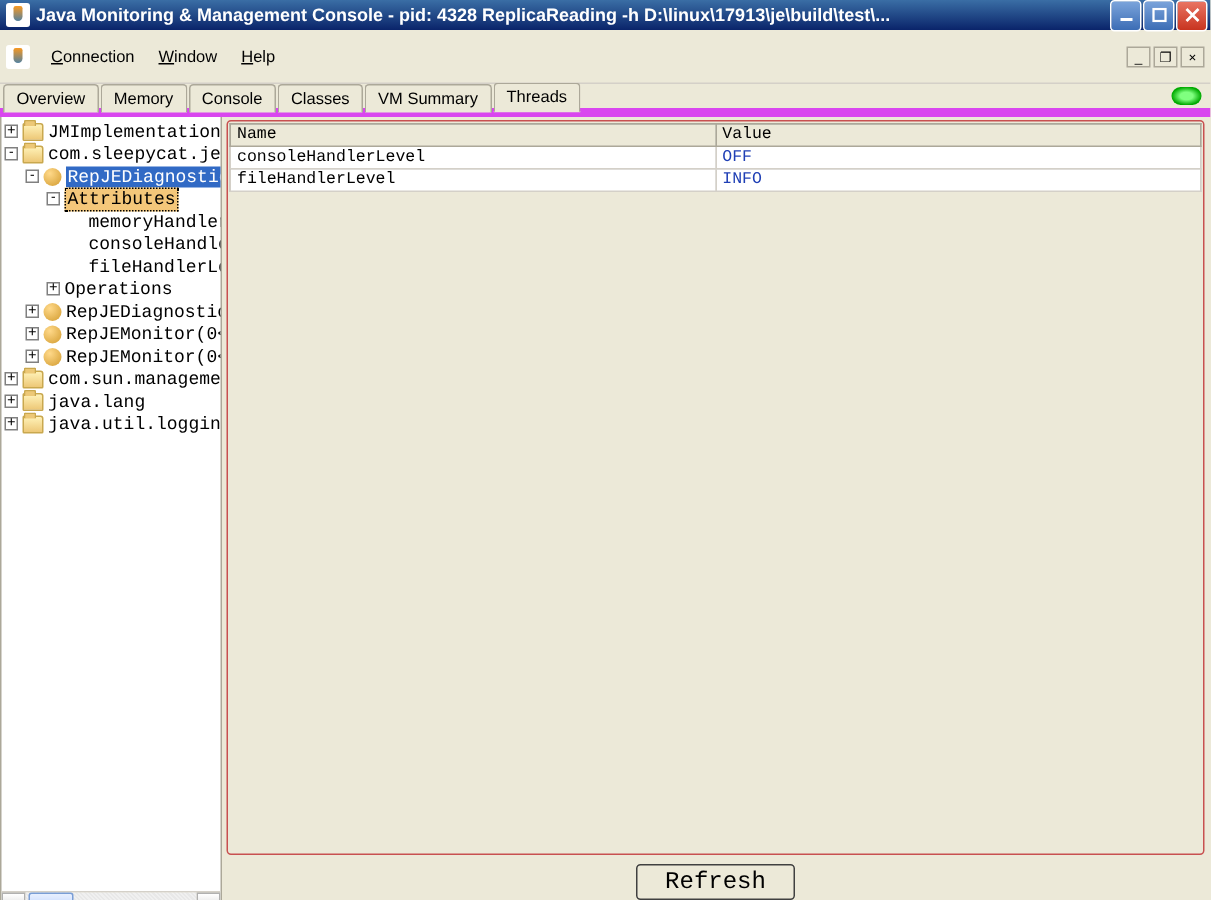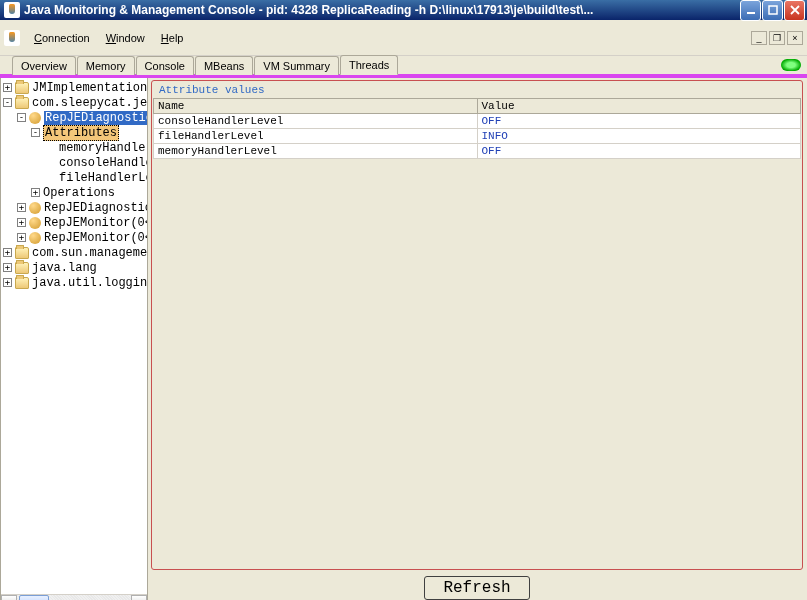--- a/index.html
+++ b/index.html
@@ -15,21 +15,21 @@
 .winbtn svg { width: 10px; height: 10px; }
 
 .menubar { height: 36px; background: #ece9d8; border-bottom: 1px solid #d4d0c8; display: flex; align-items: center; padding: 0 4px; }
 .menubar .java-small { width: 16px; height: 16px; margin-right: 6px; background: #fff; border-radius: 2px; position: relative; }
 .menubar .java-small::after { content: ""; position: absolute; top: 2px; left: 5px; width: 6px; height: 10px; background: linear-gradient(to bottom, #f89820, #5382a1); border-radius: 3px 3px 6px 6px; }
 .menu-item { padding: 2px 8px; cursor: pointer; }
 .menu-item .mn { text-decoration: underline; }
 .menubar-right { margin-left: auto; display: flex; gap: 2px; }
 .mdi-btn { width: 16px; height: 14px; border: 1px solid #aca899; background: #ece9d8; display: flex; align-items: center; justify-content: center; cursor: pointer; font-size: 9px; font-family: Arial; }
 
-.tabbar { height: 22px; background: #ece9d8; display: flex; align-items: flex-end; padding-left: 12px; position: relative; border-bottom: 4px solid #d946ef; }
+.tabbar { height: 22px; background: #ece9d8; display: flex; align-items: center; padding-left: 2px; position: relative; border-bottom: 6px solid #d946ef; }
 .tab { padding: 3px 8px; background: #ece9d8; border: 1px solid #aca899; border-bottom: none; border-radius: 3px 3px 0 0; margin-right: 1px; cursor: pointer; position: relative; top: 1px; }
 .tab.active { background: #ece9d8; border-bottom: 1px solid #ece9d8; z-index: 2; }
 .connect-indicator { margin-left: auto; margin-right: 6px; width: 20px; height: 12px; background: radial-gradient(ellipse at center, #7fff7f 30%, #0a0 70%); border-radius: 6px; align-self: center; }
 
 .content { display: flex; height: calc(600px - 25px - 20px - 22px); background: #ece9d8; }
 .tree-panel { width: 148px; background: #fff; border: 1px solid #aca899; border-top: none; overflow: hidden; position: relative; }
 .tree { font-family: "Courier New", monospace; font-size: 12px; padding: 2px 0; height: calc(100% - 16px); overflow: hidden; white-space: nowrap; }
 .tree-row { display: flex; align-items: center; height: 15px; padding-left: 2px; cursor: pointer; }
 .exp { width: 9px; height: 9px; border: 1px solid #808080; display: inline-flex; align-items: center; justify-content: center; font-size: 9px; line-height: 7px; margin-right: 3px; font-family: monospace; flex-shrink: 0; background: #fff; }
 .spacer { display: inline-block; flex-shrink: 0; }
@@ -89,21 +89,21 @@
     <div class="mdi-btn">_</div>
     <div class="mdi-btn">❐</div>
     <div class="mdi-btn">×</div>
   </div>
 </div>
 
 <div class="tabbar">
   <div class="tab">Overview</div>
   <div class="tab">Memory</div>
   <div class="tab">Console</div>
-  <div class="tab">MBeans</div>
+  <div class="tab">Classes</div>
   <div class="tab">VM Summary</div>
   <div class="tab active">Threads</div>
   <div class="connect-indicator"></div>
 </div>
 
 <div class="content">
   <div class="tree-panel">
     <div class="tree">
       <div class="tree-row">
           <span class="exp">+</span>
@@ -181,41 +181,36 @@
       <div class="sc-arrow">◄</div>
       <div class="sc-track">
           <div class="sc-thumb"></div>
         </div>
       <div class="sc-arrow">►</div>
     </div>
   </div>
 
   <div class="right-panel">
     <div class="attr-box">
-      <div class="attr-title">Attribute values</div>
       <table class="attr-table">
         <thead>
           <tr>
             <th style="width:50%">Name</th>
             <th>Value</th>
           </tr>
         </thead>
         <tbody>
           <tr>
               <td>consoleHandlerLevel</td>
               <td class="val">OFF</td>
             </tr>
           <tr>
               <td>fileHandlerLevel</td>
               <td class="val">INFO</td>
             </tr>
-          <tr>
-              <td>memoryHandlerLevel</td>
-              <td class="val">OFF</td>
-            </tr>
         </tbody>
       </table>
     </div>
     <div class="refresh-row">
       <button class="refresh-btn">Refresh</button>
     </div>
   </div>
 </div>
 
 </body></html>

